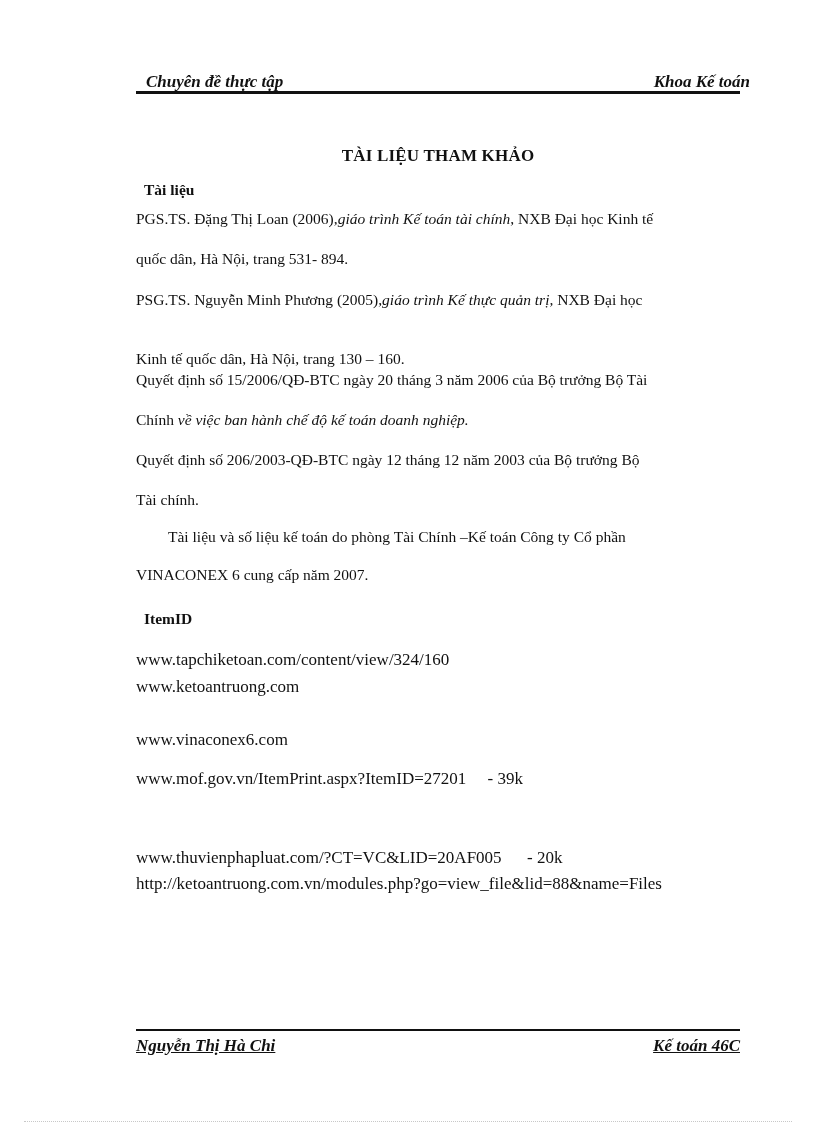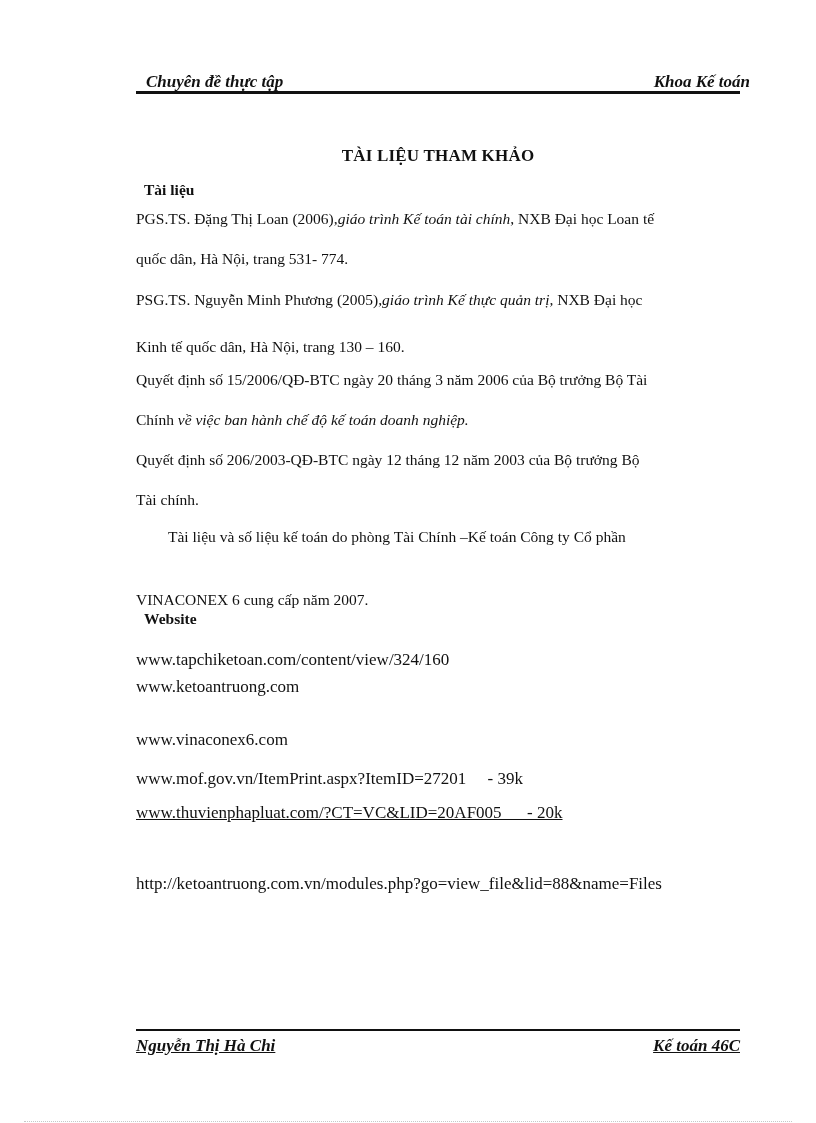--- a/index.html
+++ b/index.html
@@ -46,42 +46,42 @@
 <div class="header">
   <span>Chuyên đề thực tập</span>
   <span>Khoa Kế toán</span>
 </div>
 <div class="header-rule"></div>
 
 <div class="title">TÀI LIỆU THAM KHẢO</div>
 
 <div class="section-heading" style="top:181px;">Tài liệu</div>
 
-<div class="line" style="top:210px;"><span>PGS.TS.  Đặng Thị Loan (2006),</span><i>giáo trình Kế toán tài chính</i><span>, NXB Đại học Loan tế</span></div>
-<div class="line" style="top:250px;">quốc dân,  Hà Nội, trang 531- 774.</div>
+<div class="line" style="top:210px;"><span>PGS.TS.  Đặng Thị Loan (2006),</span><i>giáo trình Kế toán tài chính</i><span>, NXB Đại học Kinh tế</span></div>
+<div class="line" style="top:250px;">quốc dân,  Hà Nội, trang 531- 894.</div>
 
 <div class="line" style="top:291px;"><span>PSG.TS.  Nguyễn  Minh Phương (2005),</span><i>giáo trình Kế thực quản trị,</i><span> NXB Đại học</span></div>
-<div class="line" style="top:338px;">Kinh tế quốc dân,  Hà Nội, trang 130 – 160.</div>
+<div class="line" style="top:350px;">Kinh tế quốc dân,  Hà Nội, trang 130 – 160.</div>
 
 <div class="line" style="top:371px;">Quyết định số 15/2006/QĐ-BTC ngày  20 tháng  3 năm  2006 của Bộ trưởng Bộ Tài</div>
 <div class="line" style="top:411px;"><span>Chính  </span><i>về việc ban hành chế  độ kế toán doanh nghiệp.</i></div>
 
 <div class="line" style="top:451px;">Quyết định số 206/2003-QĐ-BTC ngày  12 tháng  12 năm  2003 của Bộ trưởng Bộ</div>
 <div class="line" style="top:491px;">Tài  chính.</div>
 
 <div class="line" style="top:528px;margin-left:32px;">Tài  liệu và  số liệu kế toán do phòng Tài  Chính –Kế toán Công ty Cổ phần</div>
-<div class="line" style="top:591px;">VINACONEX   6 cung cấp năm 2007.</div>
+<div class="line" style="top:566px;">VINACONEX   6 cung cấp năm 2007.</div>
 
-<div class="section-heading" style="top:610px;">Website</div>
+<div class="section-heading" style="top:610px;">ItemID</div>
 
 <div class="web" style="top:650px;">www.tapchiketoan.com/content/view/324/160</div>
 <div class="web" style="top:677px;">www.ketoantruong.com</div>
 <div class="web" style="top:730px;font-family:Liberation Serif, serif;">www.vinaconex6.com</div>
 <div class="web" style="top:769px;">www.mof.gov.vn/ItemPrint.aspx?ItemID=27201     - 39k</div>
-<div class="web" style="top:803px;text-decoration:underline;">www.thuvienphapluat.com/?CT=VC&amp;LID=20AF005      - 20k</div>
+<div class="web" style="top:848px;">www.thuvienphapluat.com/?CT=VC&amp;LID=20AF005      - 20k</div>
 <div class="web" style="top:874px;">http://ketoantruong.com.vn/modules.php?go=view_file&amp;lid=88&amp;name=Files</div>
 
 <div class="footer-rule"></div>
 <div class="footer">
   <span>Nguyễn Thị Hà Chi</span>
   <span>Kế toán 46C</span>
 </div>
 
 <div class="page-break"></div>
 

